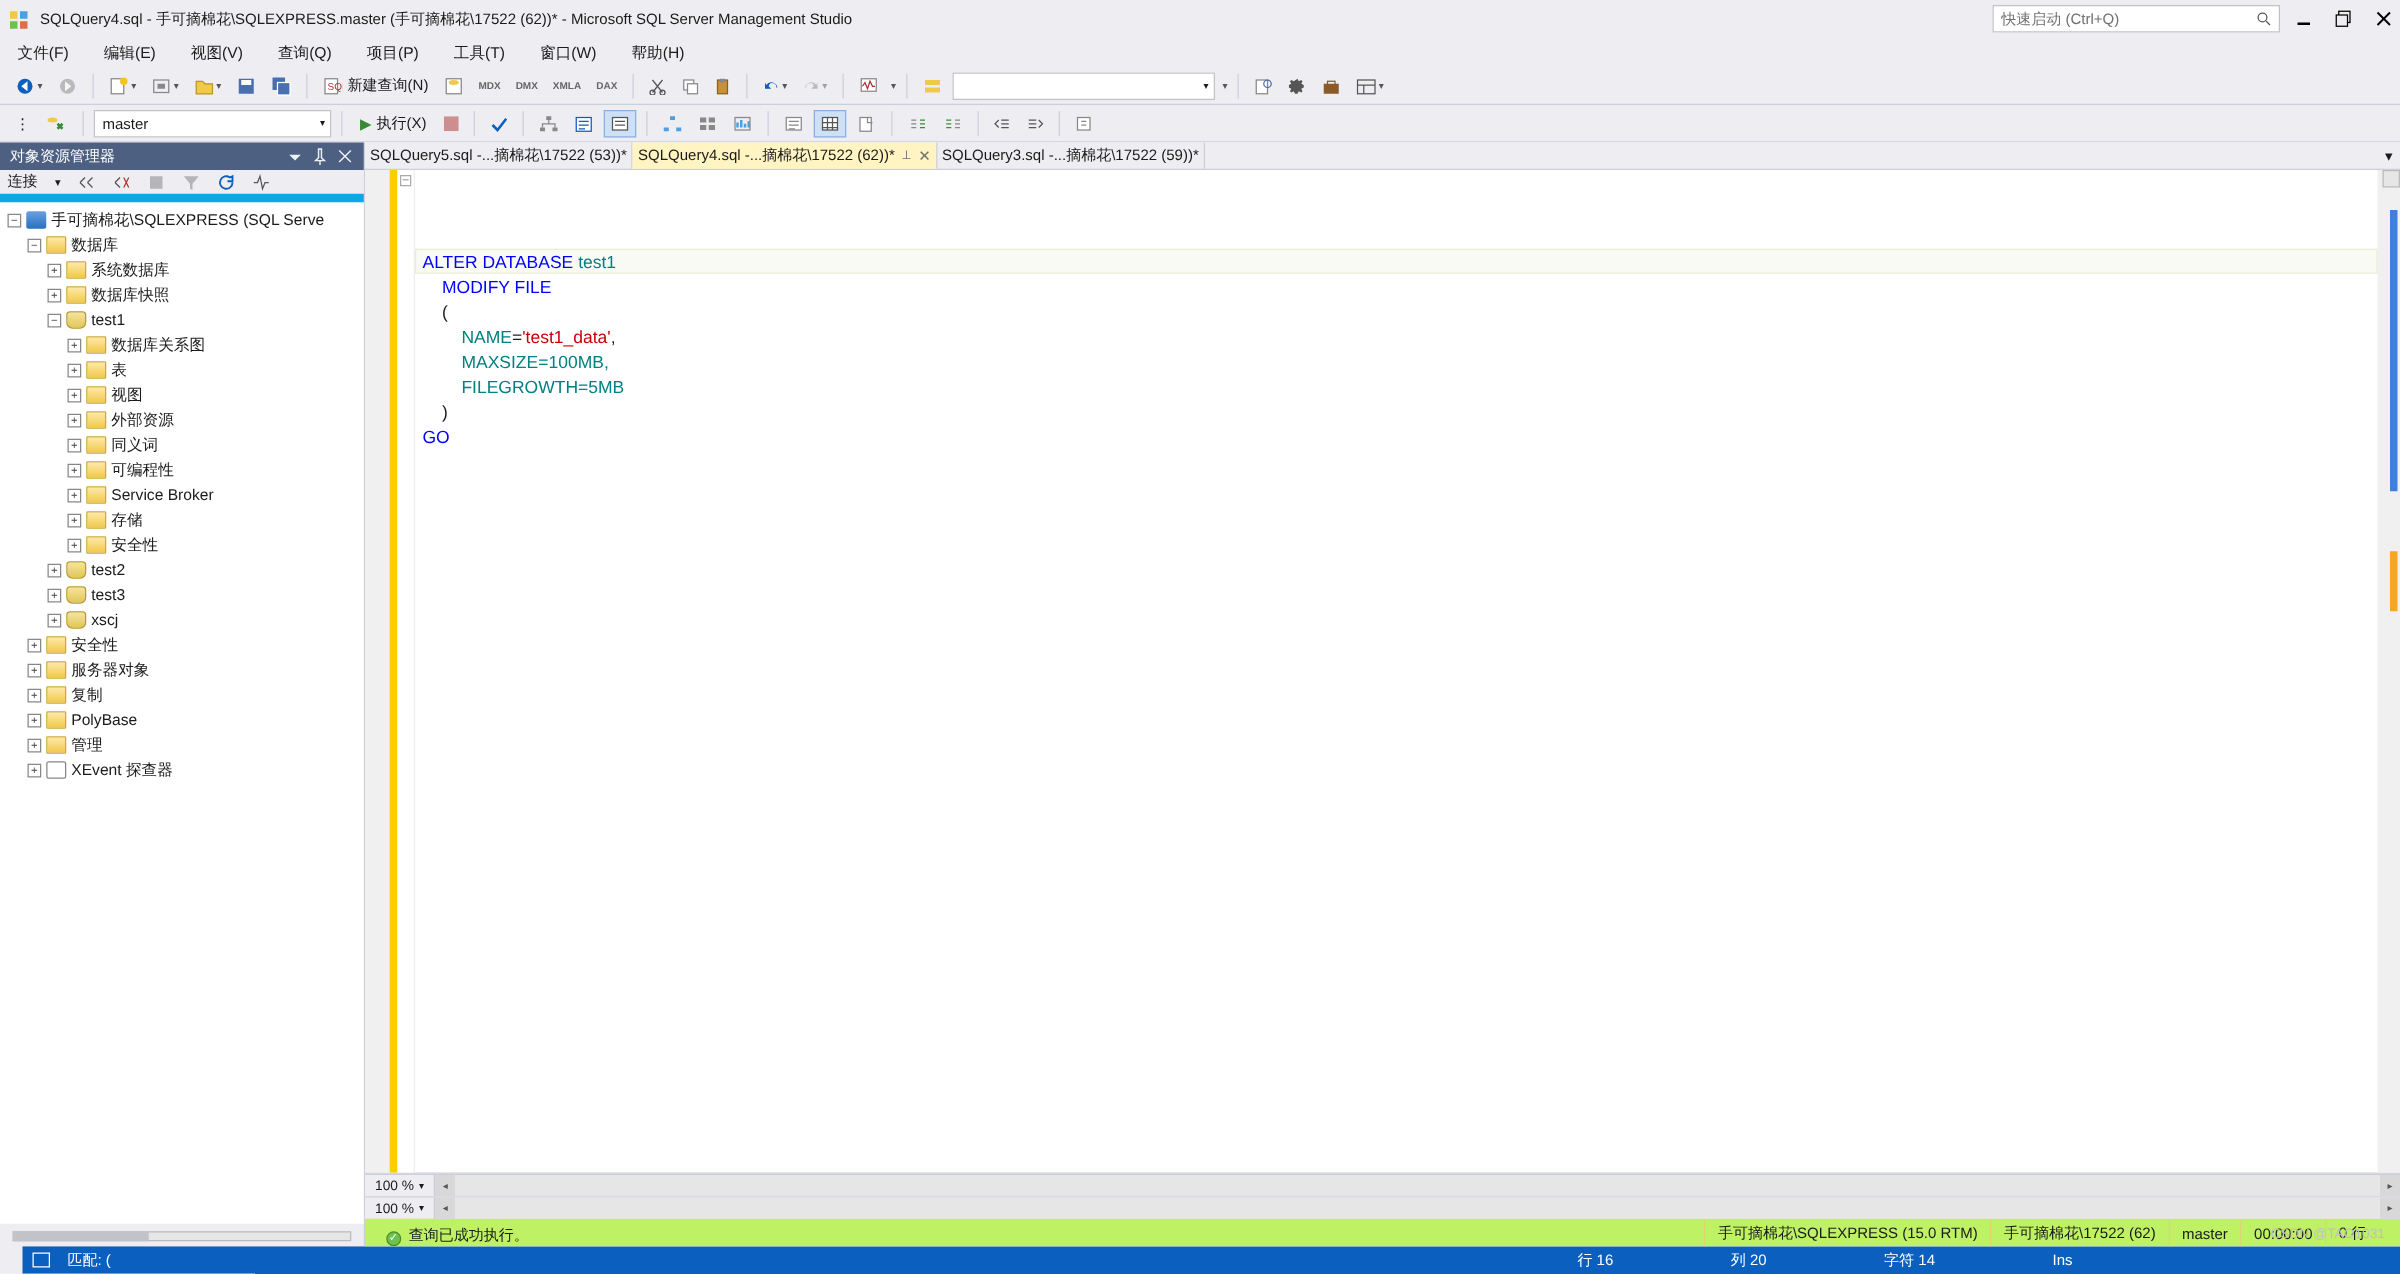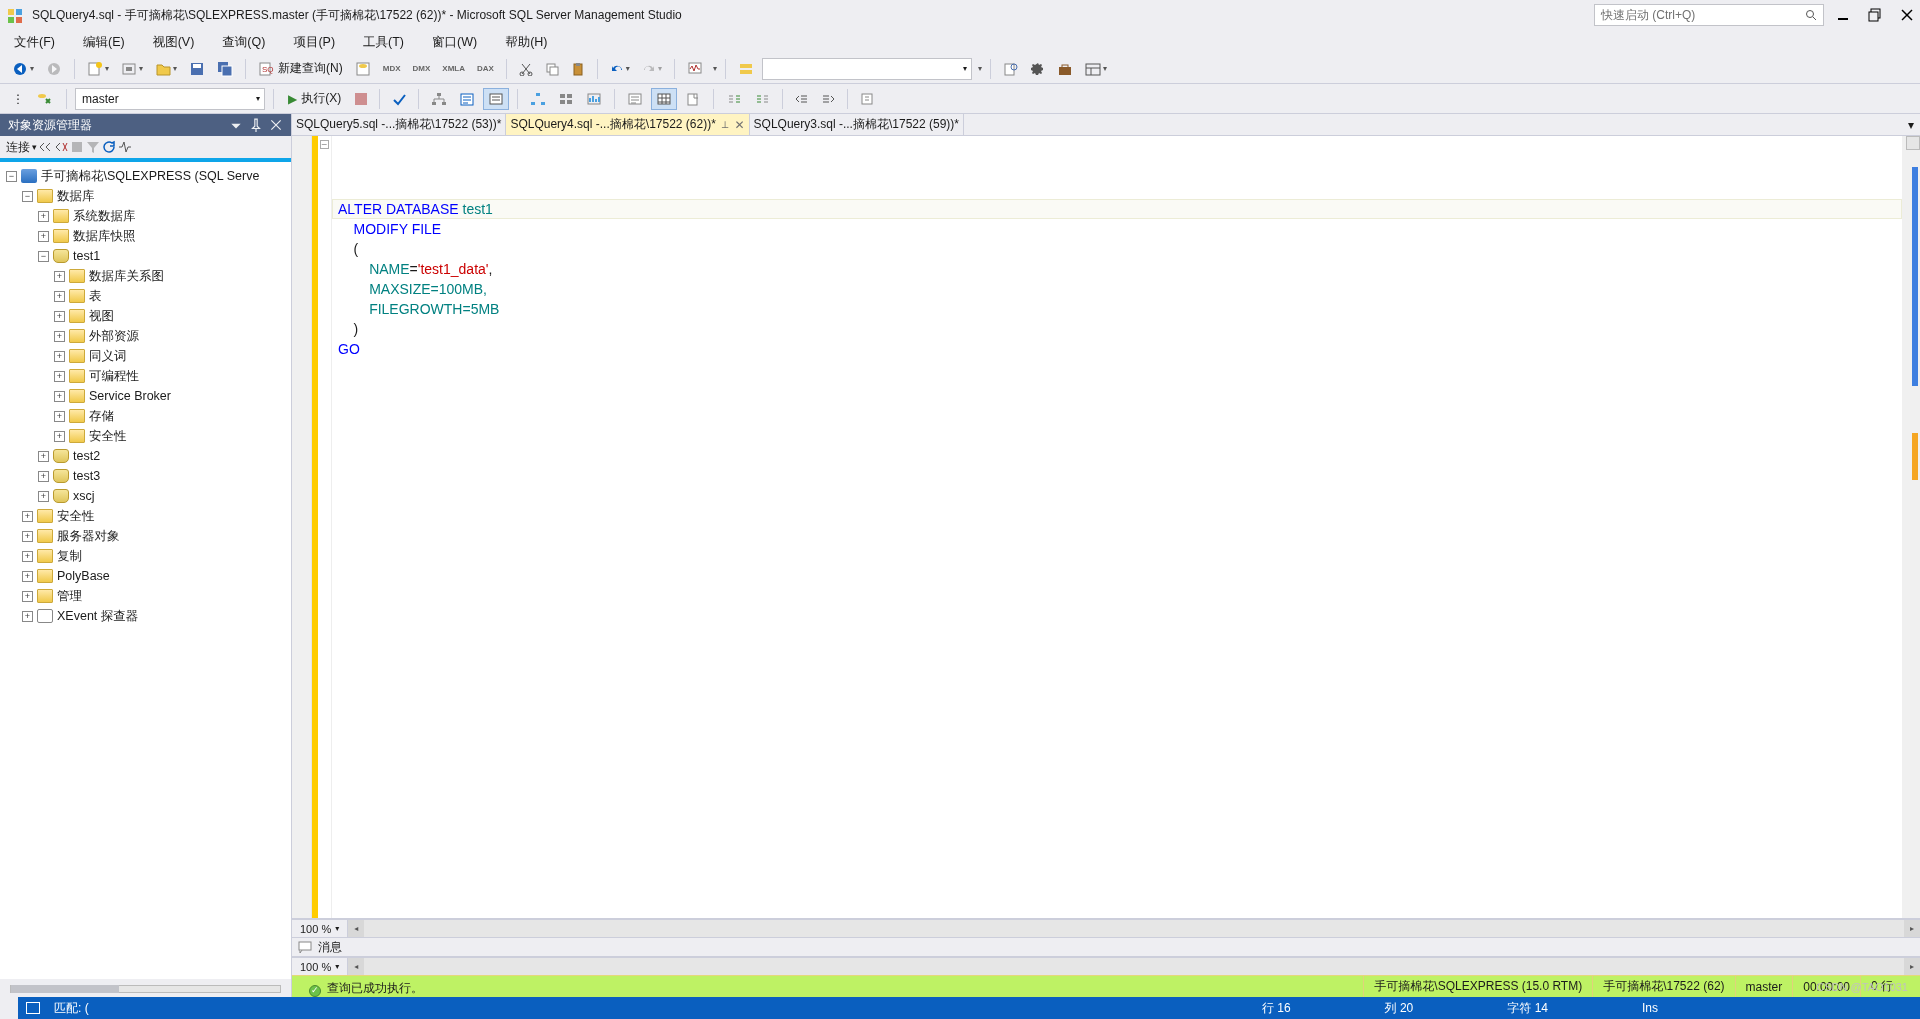--- a/index.html
+++ b/index.html
@@ -31,21 +31,21 @@
 .exec-btn .tri { color: #388a34; }
 
 
 .main { display: flex; height: calc(100% - 30px - 24px - 30px - 30px - 22px); }
 
 
 .obj-explorer { width: 292px; background: #eeeef2; border-right: 1px solid #cccedb; display: flex; flex-direction: column; }
 .panel-header { height: 22px; background: #4d6082; color: #fff; display: flex; align-items: center; padding: 0 8px; font-size: 12px; }
 .panel-header .spacer { flex: 1; }
 .panel-header .ph-btn { width: 14px; height: 14px; margin-left: 6px; cursor: pointer; opacity: .9; }
-.conn-bar { height: 26px; display: flex; align-items: center; padding: 0 6px; gap: 0; background: #eeeef2; border-bottom: 4px solid #0ea5e9; }
+.conn-bar { height: 26px; display: flex; align-items: center; padding: 0 6px; gap: 12px; background: #eeeef2; border-bottom: 7px solid #0ea5e9; }
 .conn-bar .lbl { margin-right: 2px; }
 .conn-bar .tb { width: 16px; height: 16px; cursor: pointer; }
 .tree { flex: 1; overflow: auto; background: #fff; padding: 4px 2px; font-size: 12.5px; }
 .node { display: flex; align-items: center; height: 20px; white-space: nowrap; }
 .node .tg { width: 11px; height: 11px; border: 1px solid #888; font-size: 9px; line-height: 9px; text-align: center; margin-right: 4px; cursor: pointer; color: #444; }
 .node .ic { width: 16px; height: 14px; margin-right: 4px; display: inline-block; }
 .ic-server { background: linear-gradient(#6aa0e0,#2a6fc0); border-radius: 2px; }
 .ic-folder { background: linear-gradient(#ffe9a8,#f0c94b); border: 1px solid #cda93a; border-radius: 1px; }
 .ic-db { background: linear-gradient(#f5e59a,#e0c65c); border-radius: 3px 3px 5px 5px; border: 1px solid #b99a2e; }
 .ic-xe { background: #fff; border: 1px solid #888; border-radius: 2px; }
@@ -635,27 +635,20 @@
         <div class="zoom">
             <span>100 %</span>
             <span style="font-size:8px">▾</span>
           </div>
         <div class="hscroll">
             <div class="lt">◂</div>
             <div class="rt">▸</div>
           </div>
       </div>
 
-      <div class="msg-header">
-        <svg width="14" height="12">
-            <rect x="1" y="1" width="12" height="8" fill="#fff" stroke="#888"></rect>
-            <path d="M4 9l-2 3v-3" fill="#fff" stroke="#888"></path>
-          </svg>
-        <span>消息</span>
-      </div>
 
       <div class="zoom-bar">
         <div class="zoom">
             <span>100 %</span>
             <span style="font-size:8px">▾</span>
           </div>
         <div class="hscroll">
             <div class="lt">◂</div>
             <div class="rt">▸</div>
           </div>

